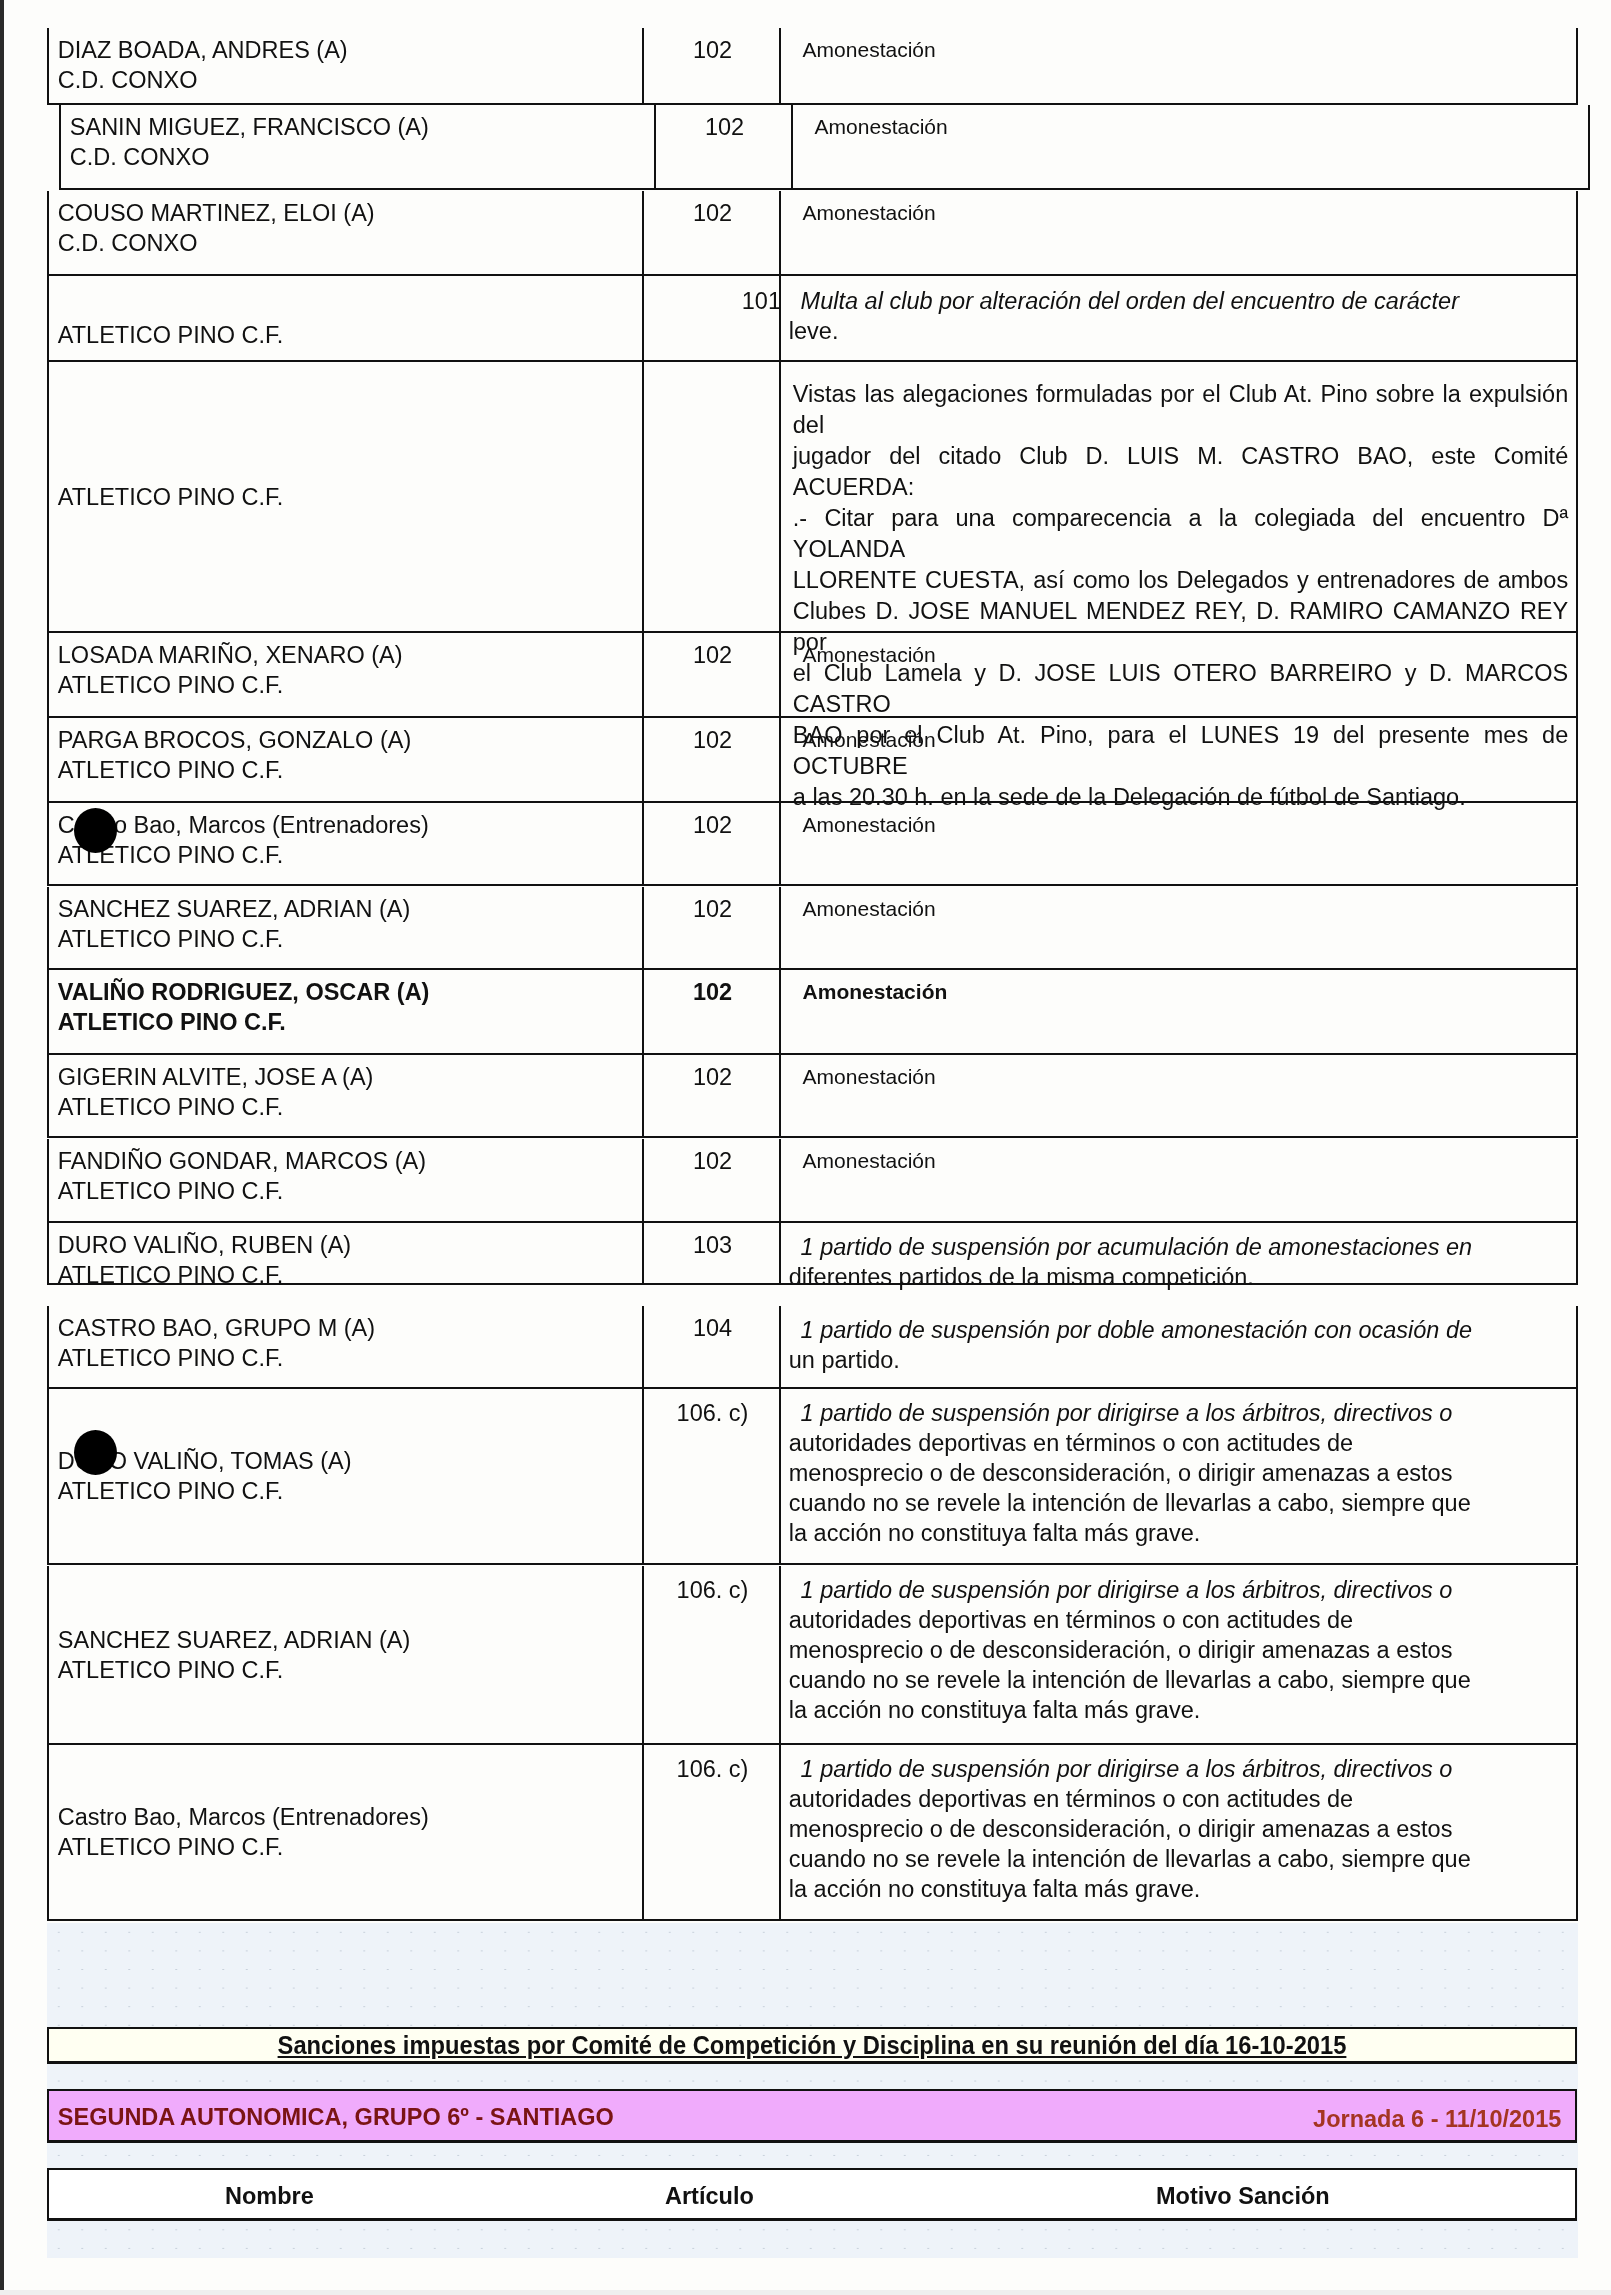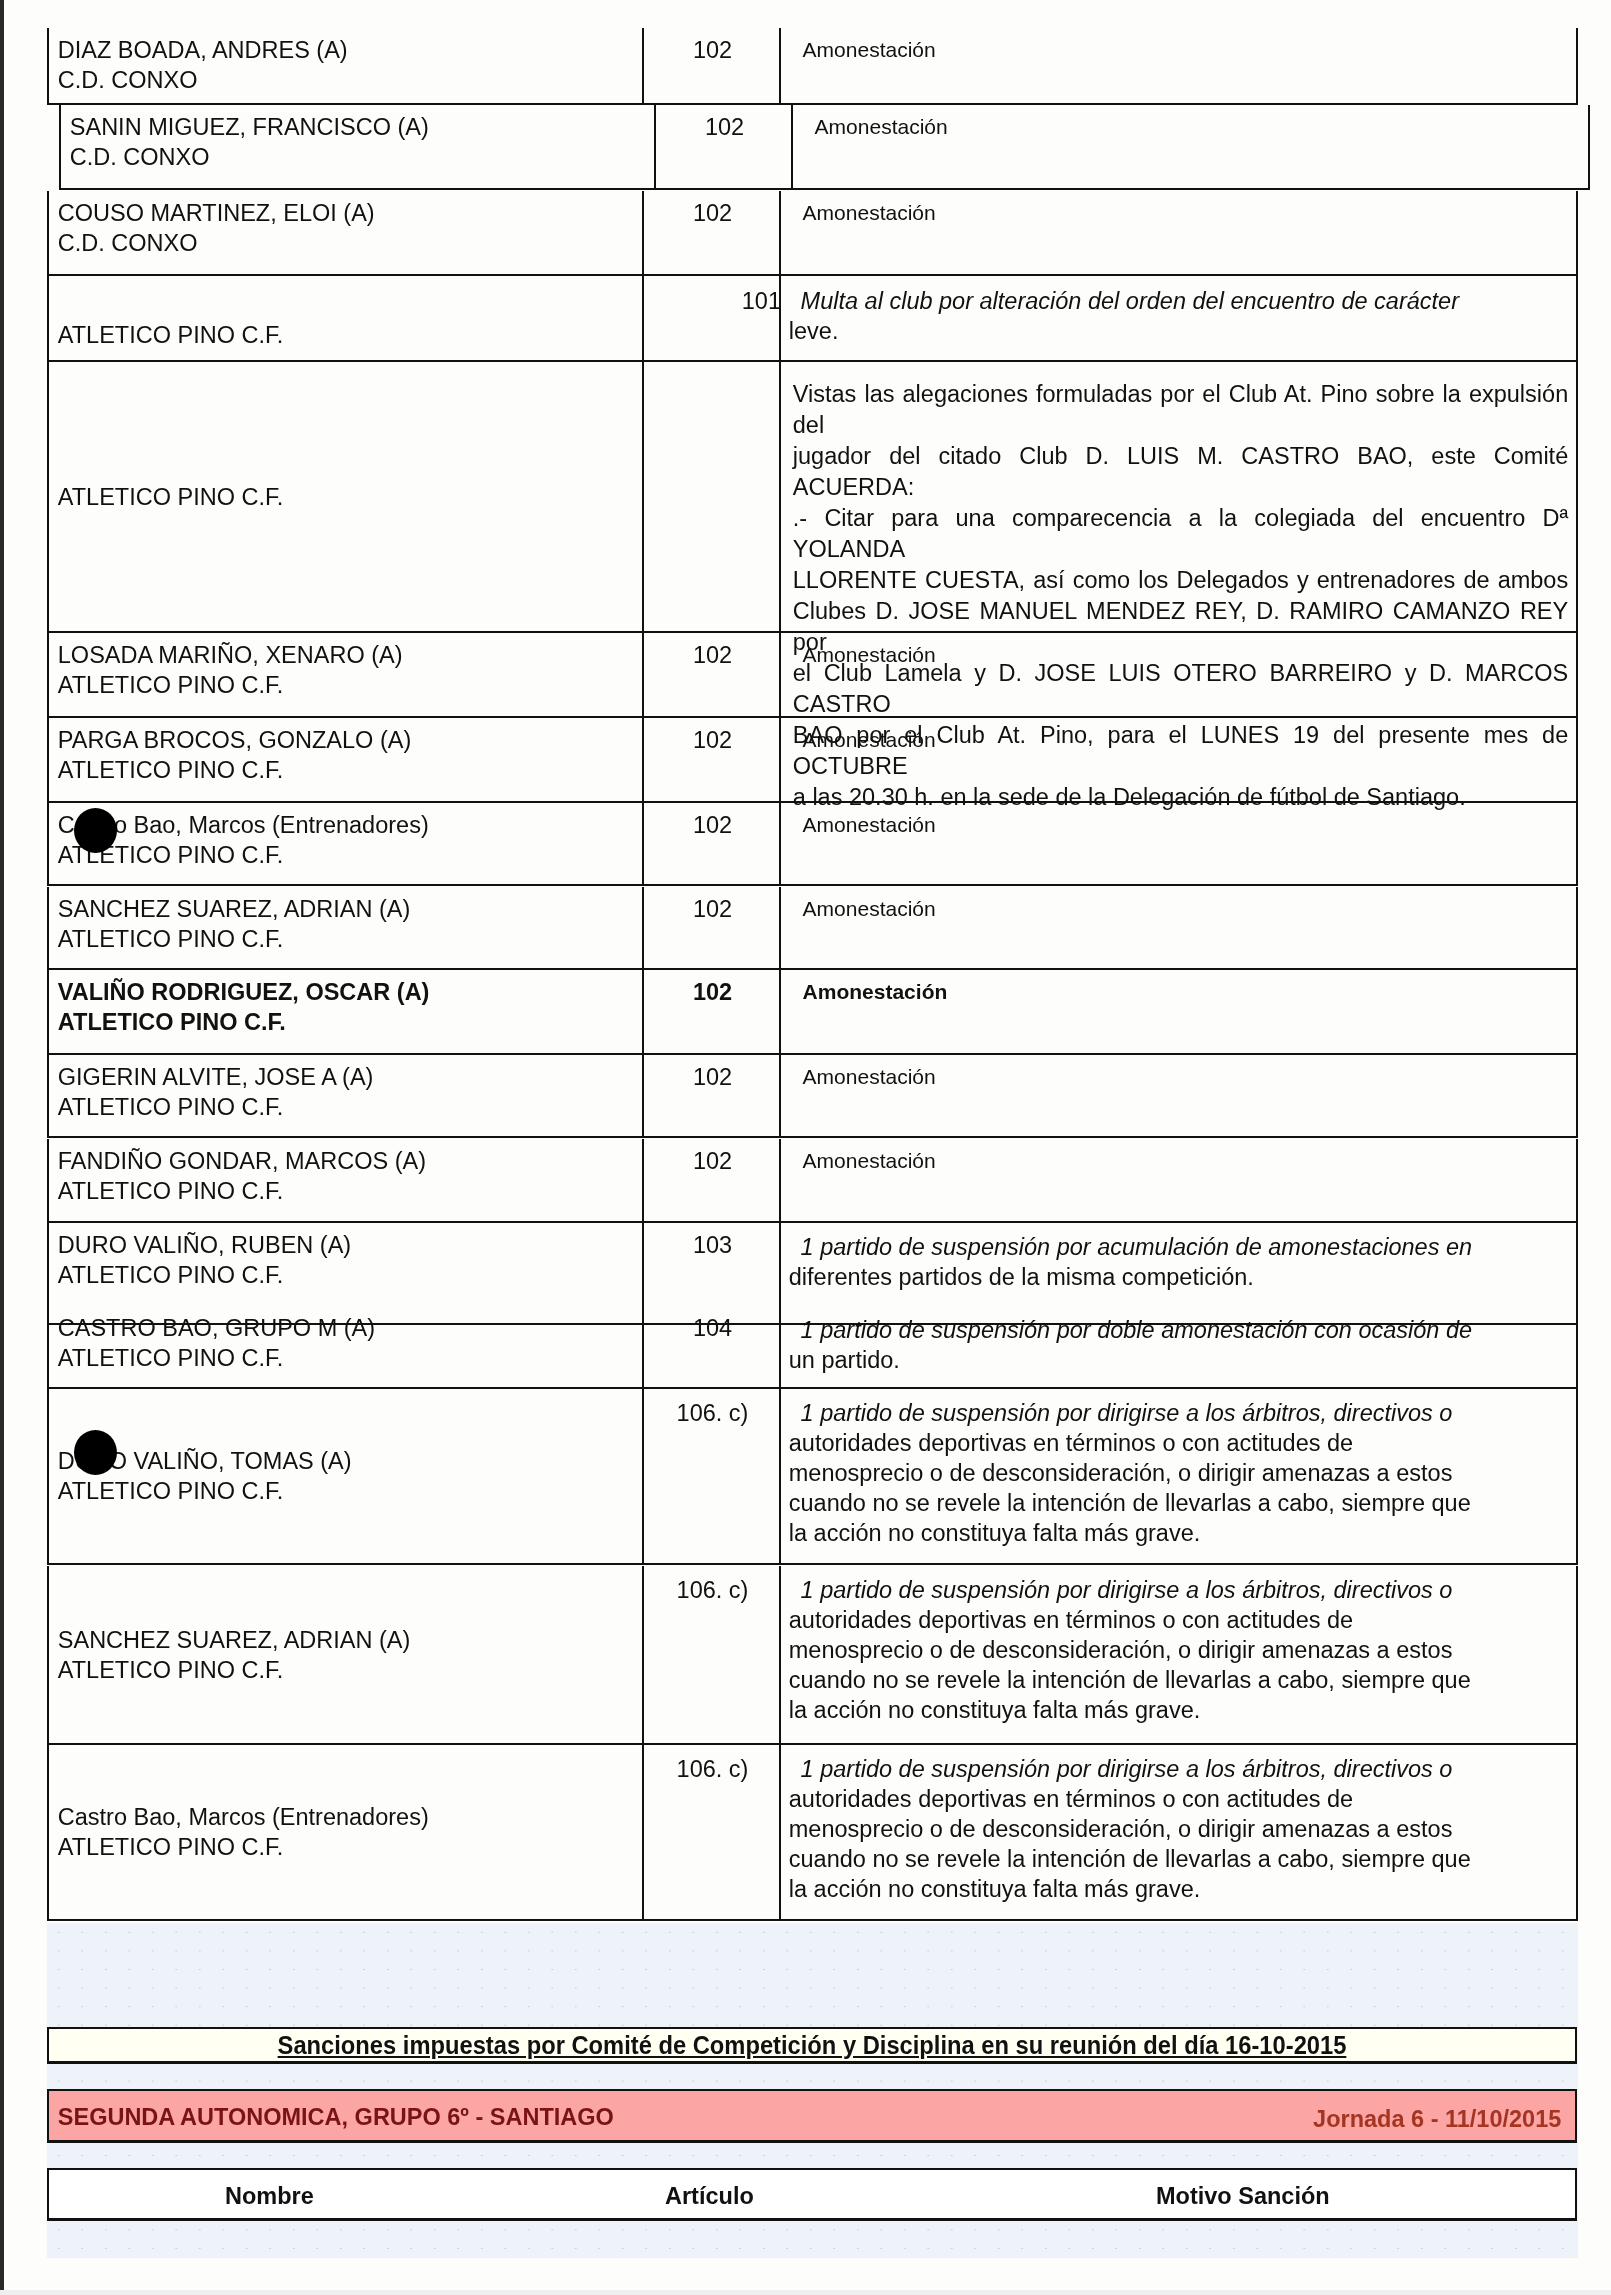--- a/index.html
+++ b/index.html
@@ -41,21 +41,21 @@
     background-image: radial-gradient(#c7d0db 1px, transparent 1.3px);
     background-size: 23.5px 18.6px;
   }
   .box { position: absolute; left: 47px; width: 1530px; box-sizing: border-box; border: 2.9px solid #111; border-bottom-width: 3.9px; }
   .title-box { top: 2027px; height: 37px; background: #fffff2; }
   .title-box .title {
     position: absolute; left: 0; right: 0; top: 0; text-align: center;
     font-size: 25.5px; line-height: 33px; font-weight: bold; text-decoration: underline;
     transform: scaleX(0.93); letter-spacing: 0px;
   }
-  .division-box { top: 2089px; height: 54px; background: #fca5a5; }
+  .division-box { top: 2089px; height: 54px; background: #f0abfc; }
   .division { position: absolute; left: 8.8px; top: 12.7px; font-size: 23.5px; font-weight: bold; color: #7a1414; white-space: nowrap; }
   .jornada { position: absolute; right: 13.7px; top: 14.7px; font-size: 23.5px; font-weight: bold; color: #a43522; white-space: nowrap; }
   .header-box { top: 2168px; height: 53px; background: #ffffff; }
   .header-box .h { position: absolute; top: 12.7px; font-size: 23.5px; font-weight: bold; white-space: nowrap; }
   .h-nombre { left: 176px; }
   .h-articulo { left: 616px; }
   .h-motivo { left: 1107px; }
 </style>
 </head>
 <body>
@@ -245,21 +245,21 @@
       </div>
     </div>
     <div class="c2">
         <div class="article">102</div>
       </div>
     <div class="c3">
         <div class="motivo">Amonestación</div>
       </div>
   </div>
 
-  <div class="row" style="top:1195px; height:102px;">
+  <div class="row" style="top:1195px; height:62px;">
     <div class="c1">
       <div class="name-block top">
         <div>DURO VALIÑO, RUBEN (A)</div>
         <div>ATLETICO PINO C.F.</div>
       </div>
     </div>
     <div class="c2">
         <div class="article">103</div>
       </div>
     <div class="c3">

